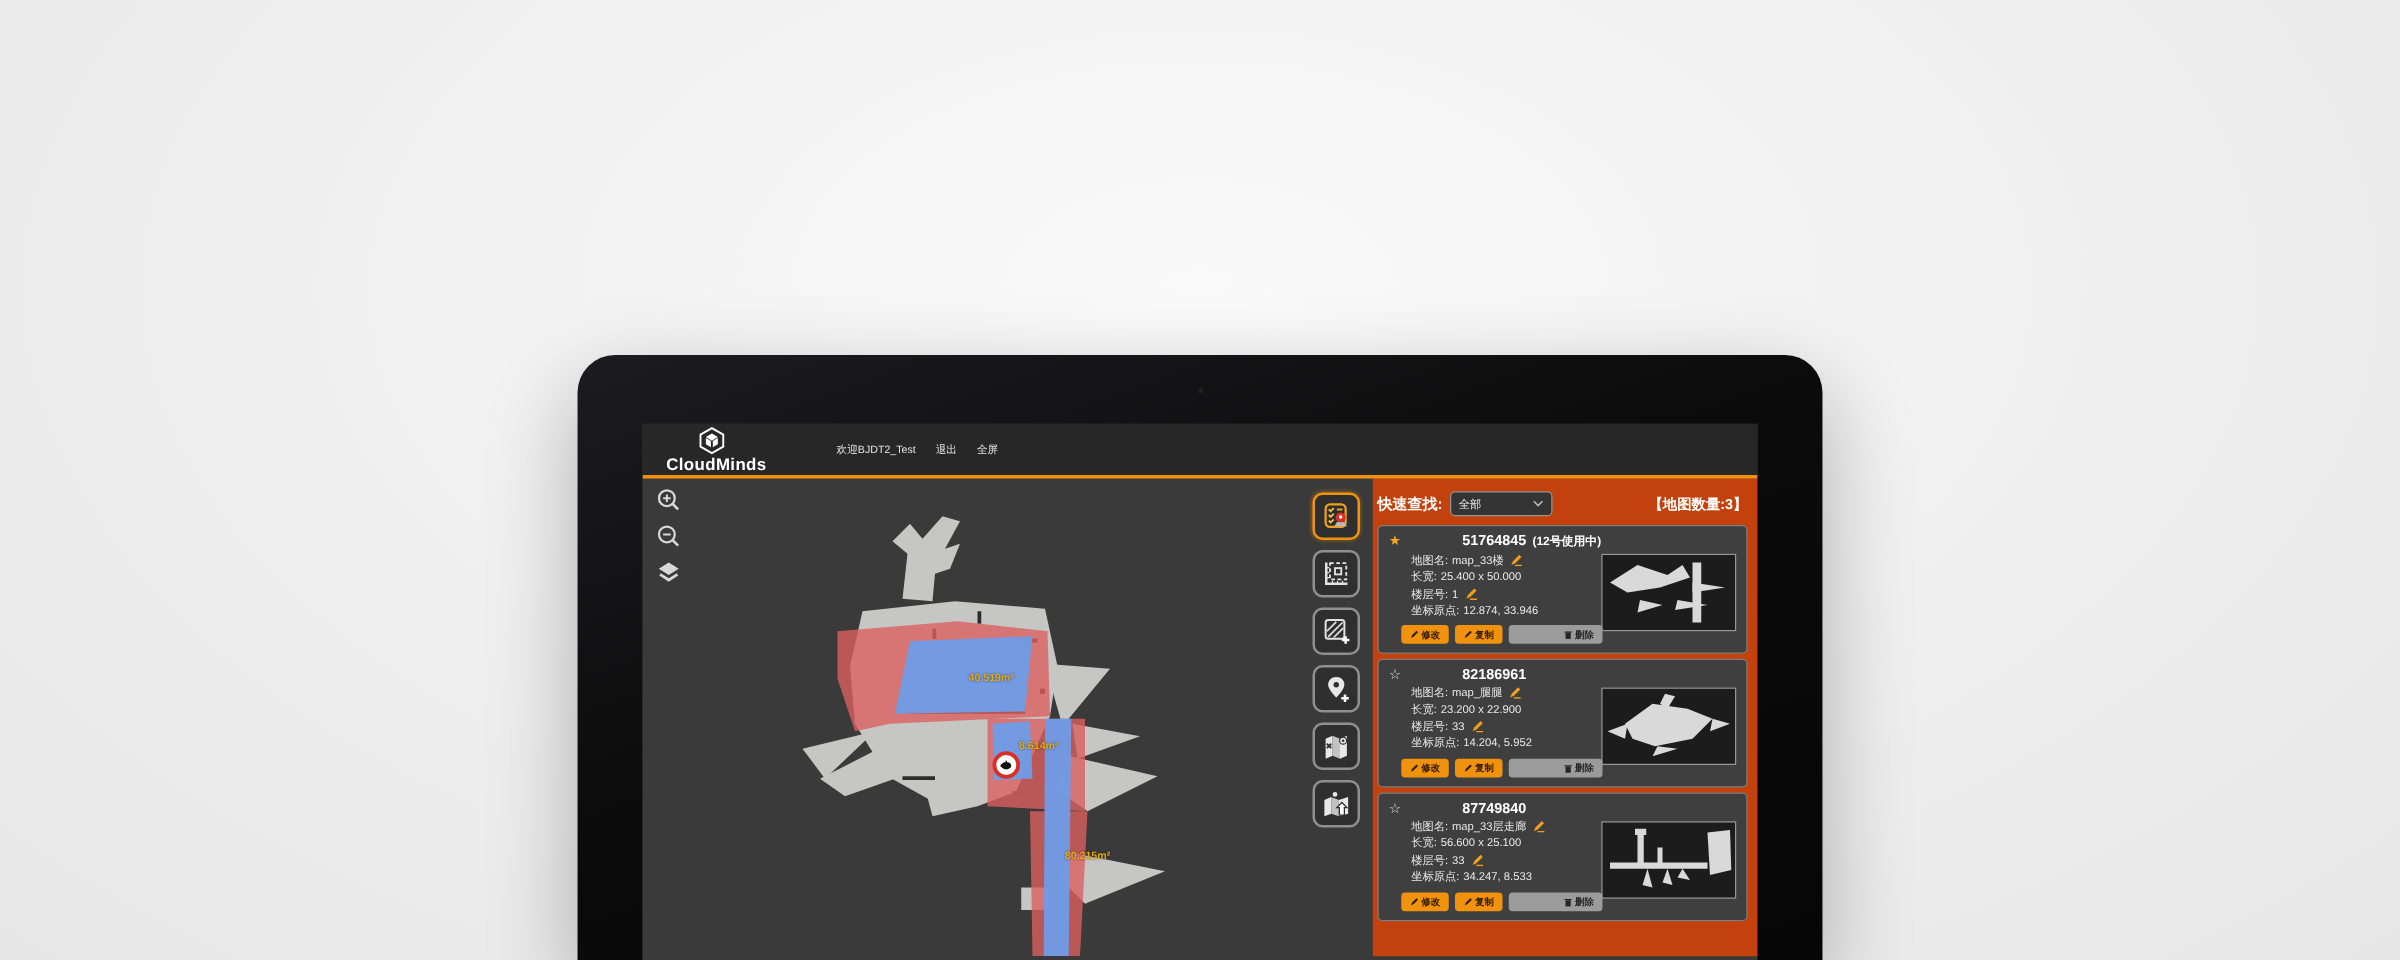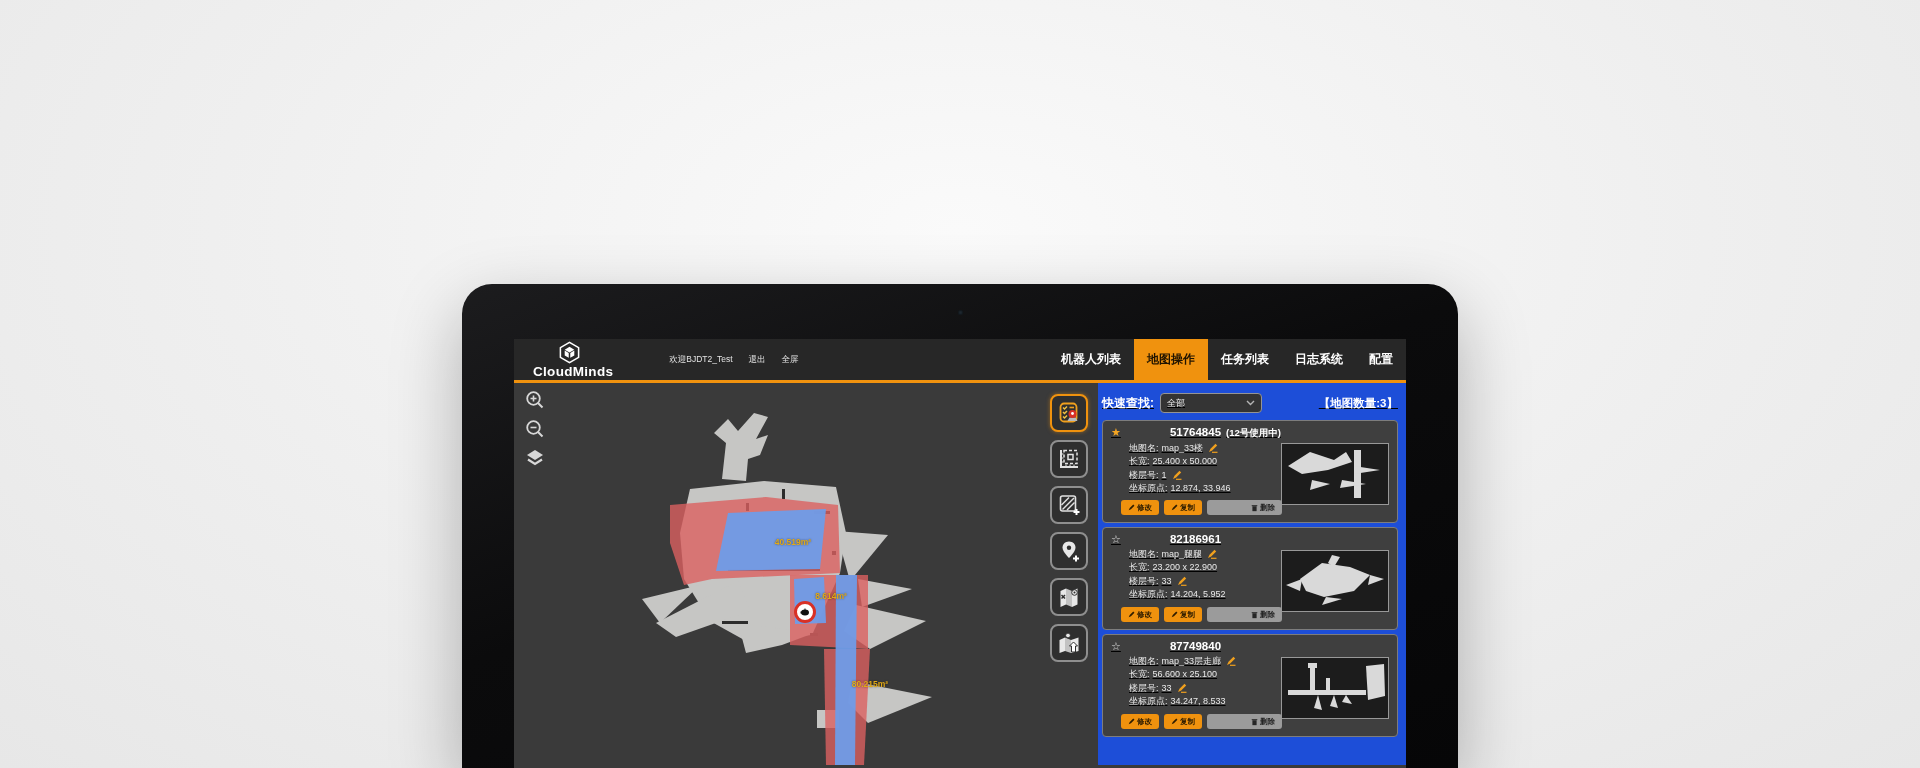--- a/index.html
+++ b/index.html
@@ -40,24 +40,24 @@
   .lab1 { left:257px; top:159px; } .lab2 { left:295px; top:213px; } .lab3 { left:334px; top:301px; }
   .robot { position:absolute; left:280px; top:218px; width:22px; height:22px; border-radius:50%;
     background:#fff; border:3px solid #d93025; display:flex; align-items:center; justify-content:center; }
 
   .side-toolbar { position:absolute; left:536px; top:11px; display:flex; flex-direction:column; gap:8px; }
   .tool-btn { width:38px; height:38px; border-radius:8px; background:#2f2f2f;
     border:2px solid #8f8f8f; display:flex; align-items:center; justify-content:center; }
   .tool-btn.active { border-color:#f0920e; box-shadow:0 0 4px rgba(240,146,14,.5); }
 
   
-  .panel { width:308px; height:100%; background:#1d4ed8; padding:8px 8px 0 4px;text-decoration:underline; }
+  .panel { width:308px; height:100%; background:#c2410c; padding:8px 8px 0 4px; }
   .panel-header { display:flex; align-items:center; height:24px; margin-bottom:5px; }
   .qs-label { color:#fff; font-size:12px; font-weight:bold; }
-  .qs-select { width:102px; height:20px; margin-left:6px; border:1px solid #949494; border-radius:4px;
+  .qs-select { width:82px; height:20px; margin-left:6px; border:1px solid #949494; border-radius:4px;
     display:flex; align-items:center; padding:0 6px; color:#eee; font-size:9px; background:#343434; }
   .qs-select .chev { margin-left:auto; }
   .map-count { margin-left:auto; color:#fff; font-size:11.5px; font-weight:bold; }
 
   .card { position:relative; height:103px; border:1px solid #7d7d7d; border-radius:4px;
     background:#3f3f3f; margin-bottom:4px; padding:5px 8px; color:#e9e9e9; }
   .card-title { display:flex; align-items:baseline; gap:5px; }
   .star { font-size:11px; color:#dcdcdc; }
   .star.starred { color:#f5a623; }
   .map-id { font-size:11.5px; font-weight:bold; color:#fff;padding-left:44px; }
@@ -89,27 +89,20 @@
           <polygon points="7,9.8 11.2,12.4 11.2,17.6 7,15" fill="#fff"></polygon>
           <polygon points="17,9.8 12.8,12.4 12.8,17.6 17,15" fill="#fff"></polygon>
         </svg>
         <span class="brand">CloudMinds</span>
       </div>
       <div class="nav-small">
         <span>欢迎BJDT2_Test</span>
         <span>退出</span>
         <span>全屏</span>
       </div>
-      <nav class="nav-menu">
-        <div class="nav-item">机器人列表</div>
-        <div class="nav-item active">地图操作</div>
-        <div class="nav-item">任务列表</div>
-        <div class="nav-item">日志系统</div>
-        <div class="nav-item">配置</div>
-      </nav>
     </header>
 
     <div class="main">
 
       <div class="map-area">
 
         <svg class="map-canvas" width="584" height="382" viewBox="0 0 584 382">
 
           <g fill="#c6c6c4">
             <path d="M208,96 L212,60 L200,50 L214,36 L224,48 L240,30 L254,34 L242,56 L254,52 L246,72 L234,76 L232,98 Z"></path>

